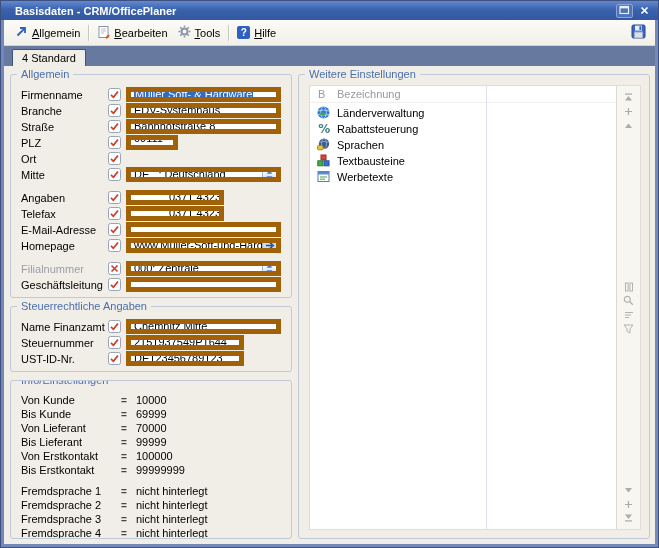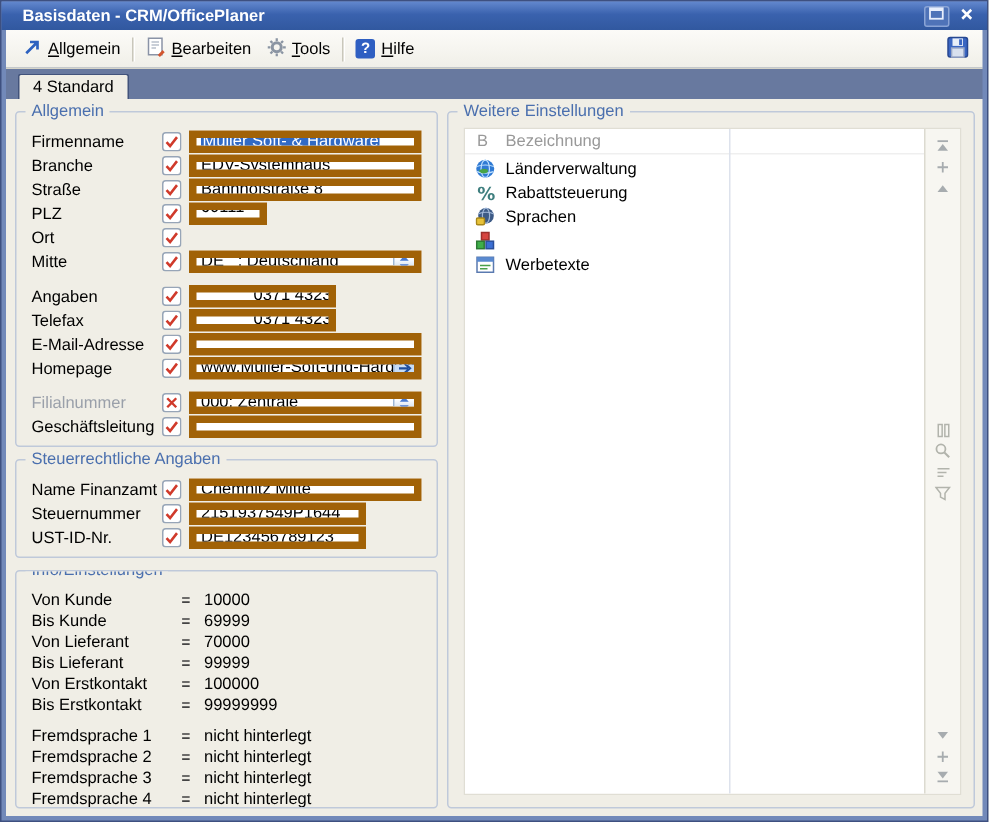--- a/index.html
+++ b/index.html
@@ -426,20 +426,21 @@
                     <span class="glab">Sprachen</span>
                   </div>
                   <div class="grow">
                     <span class="gic">
                       <svg width="13" height="13" viewBox="0 0 13 13">
                         <rect x="4" y="1" width="5" height="5" fill="#d64541" stroke="#9c2f2c"></rect>
                         <rect x="0.8" y="6.8" width="5" height="5" fill="#3fae49" stroke="#2c7a33"></rect>
                         <rect x="7" y="6.8" width="5" height="5" fill="#3b6fd4" stroke="#2a4f9a"></rect>
                       </svg>
                     </span>
+                    <span class="glab">Textbausteine</span>
                   </div>
                   <div class="grow">
                     <span class="gic">
                       <svg width="13" height="13" viewBox="0 0 13 13">
                         <rect x="1" y="1.5" width="11" height="10" fill="#fff" stroke="#5a7ab0"></rect>
                         <rect x="1" y="1.5" width="11" height="3" fill="#5a8ad0"></rect>
                         <path d="M3 7 H10 M3 9.2 H8" stroke="#4aa04a" stroke-width="1"></path>
                       </svg>
                     </span>
                     <span class="glab">Werbetexte</span>

